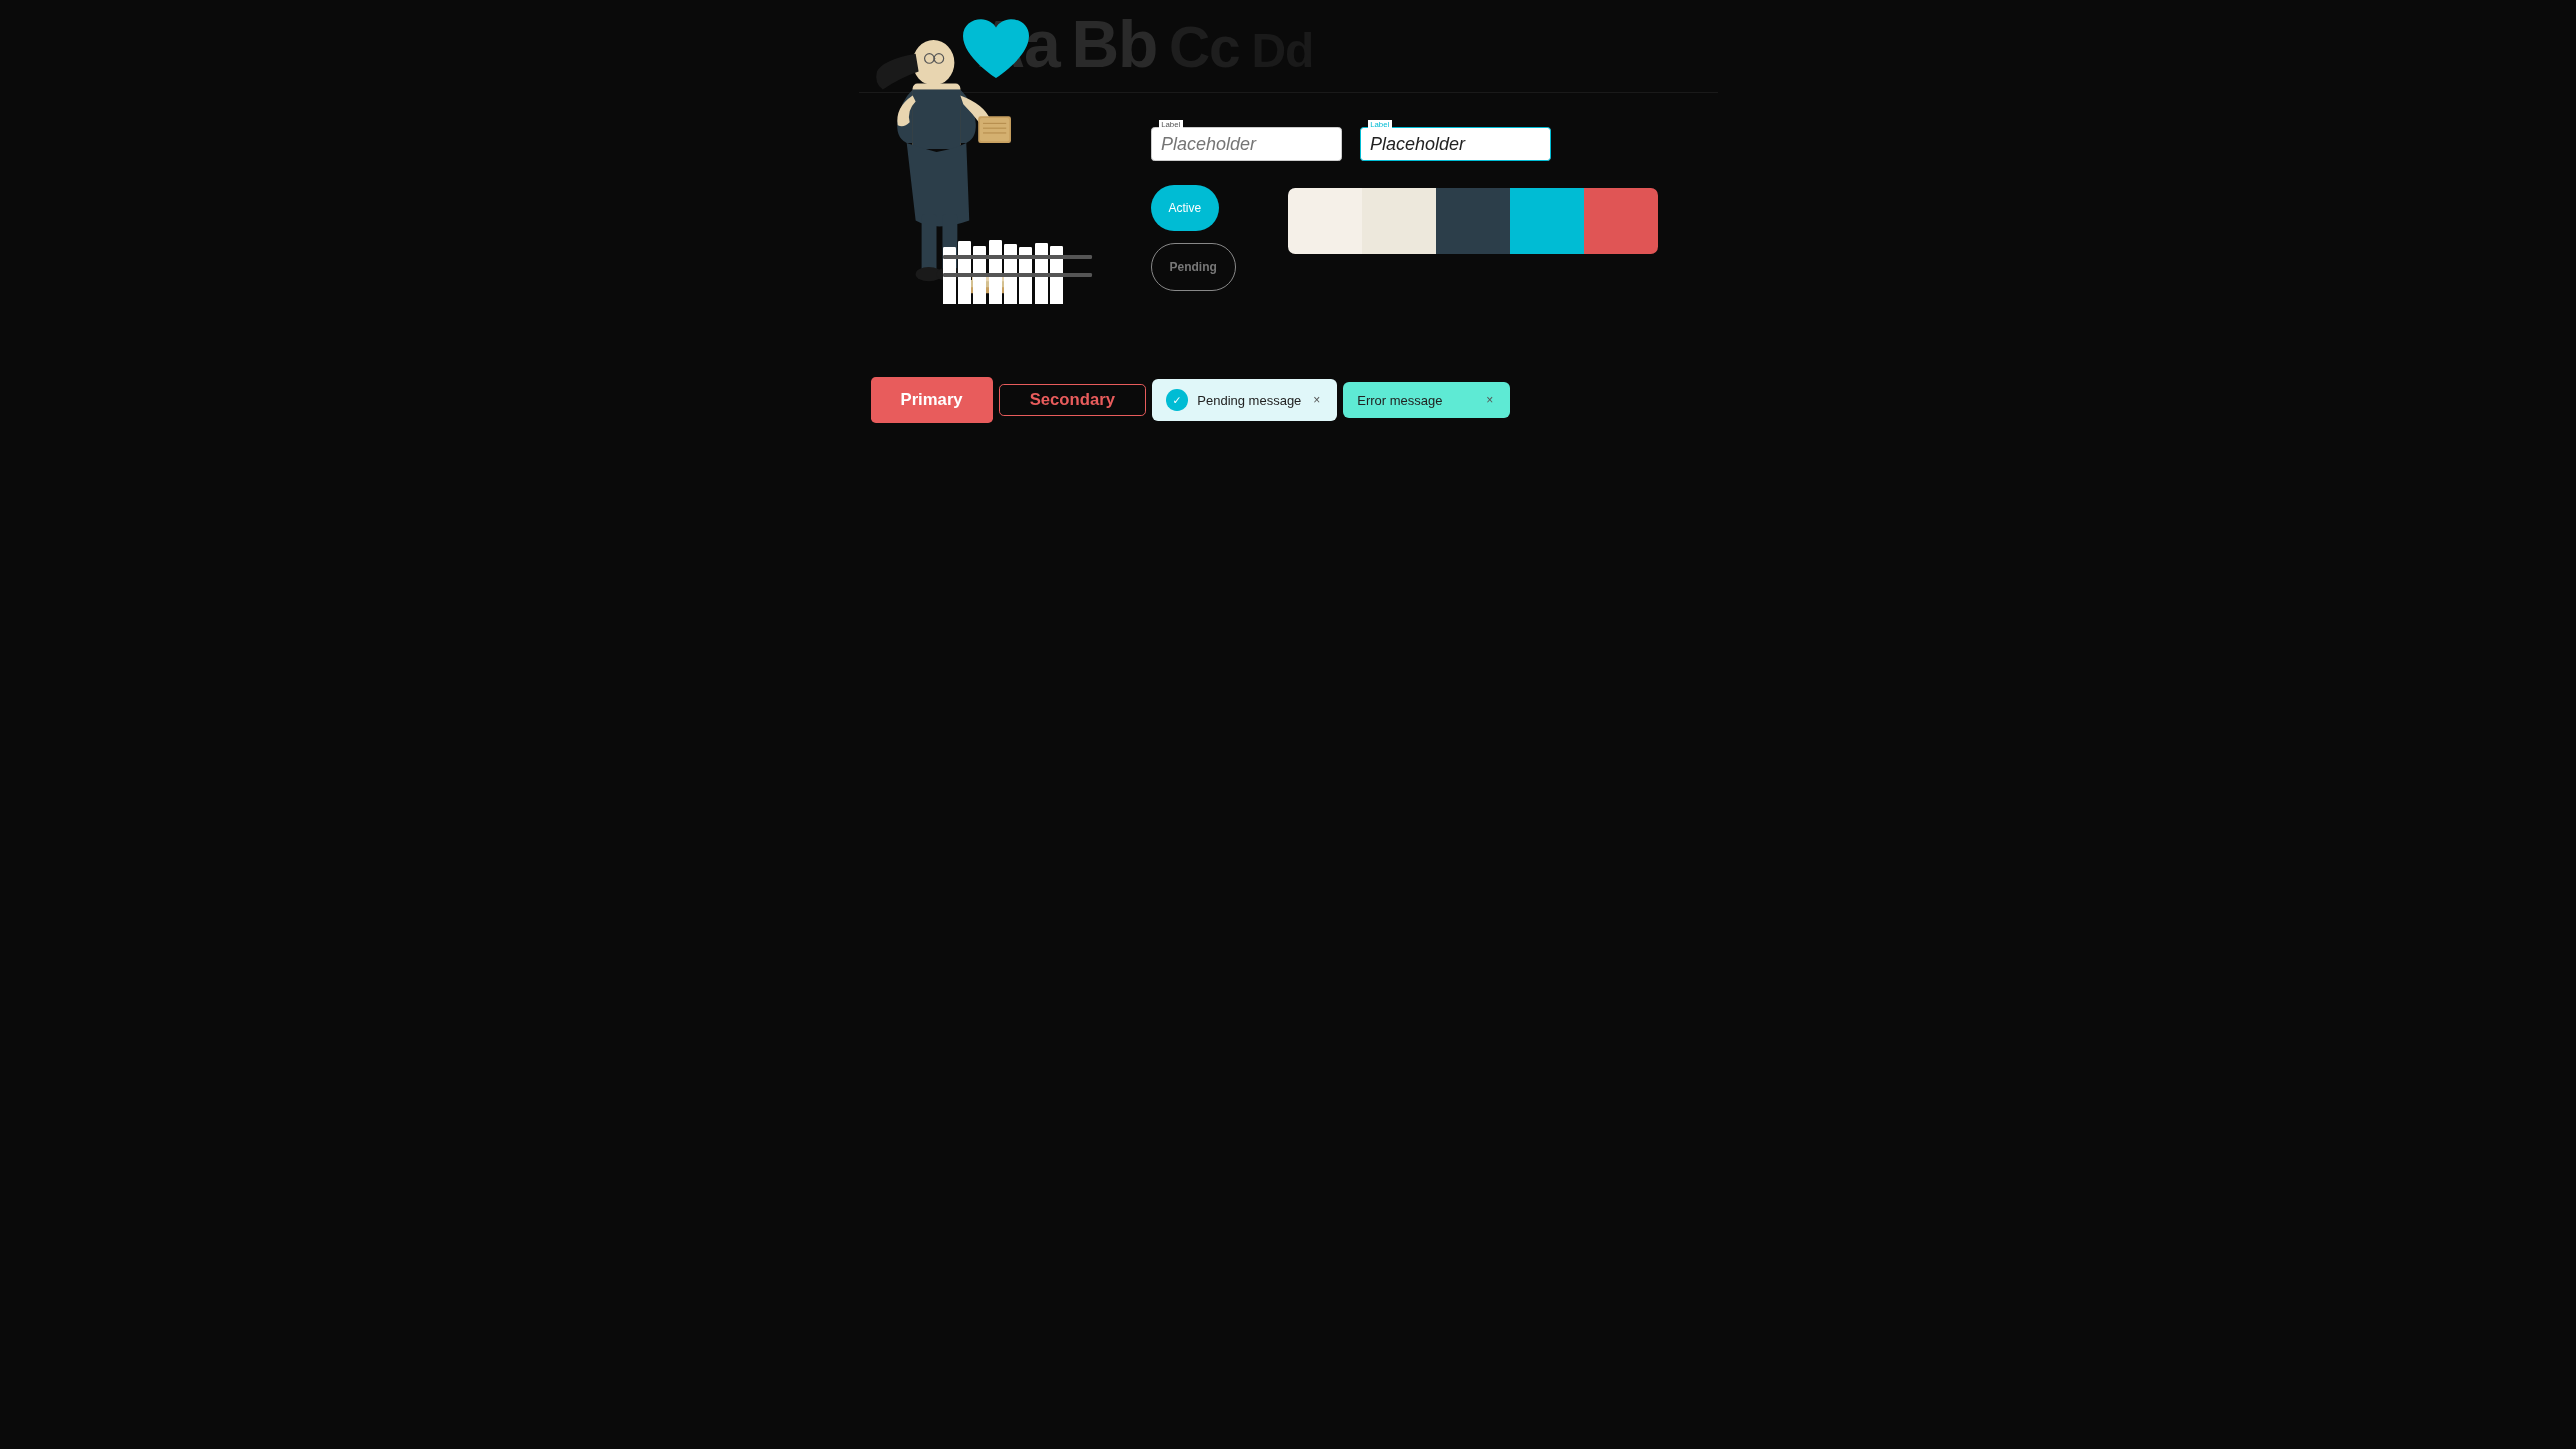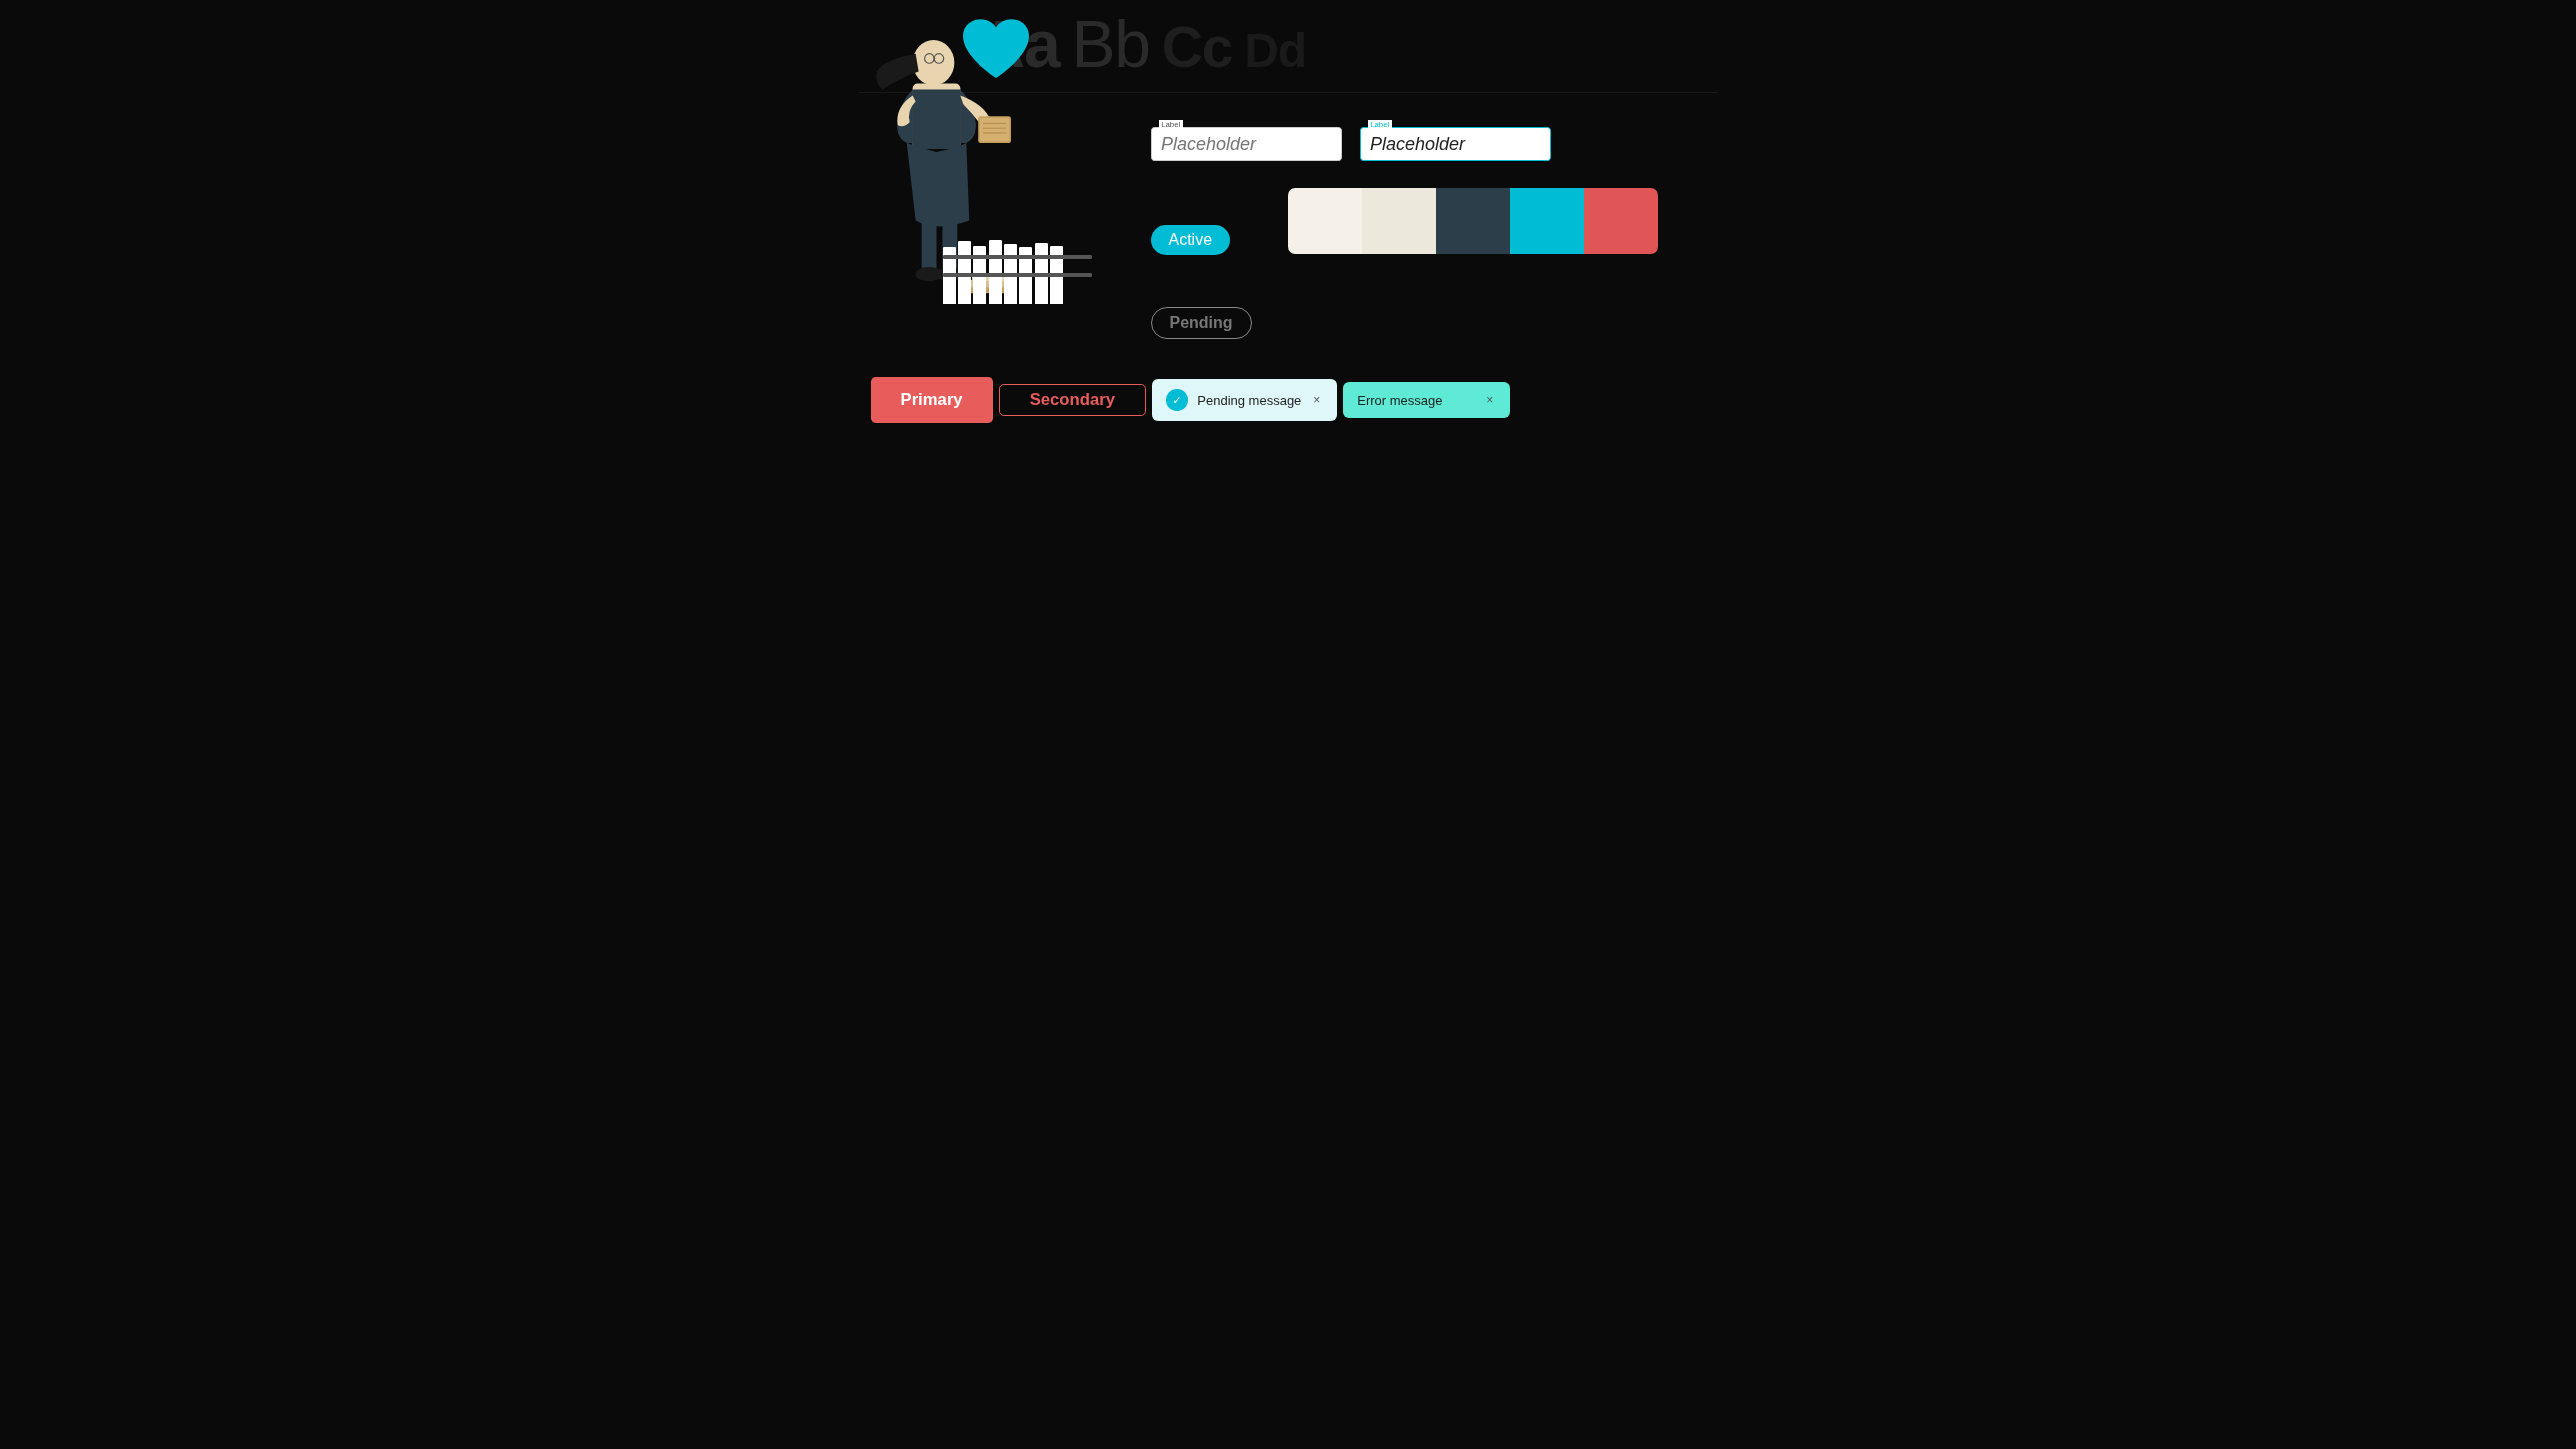--- a/index.html
+++ b/index.html
@@ -31,21 +31,21 @@
     }
 
     .type-aa {
       font-size: 66px;
       font-weight: 700;
       color: #2a2a2a;
       letter-spacing: -1.2px;
     }
     .type-bb {
       font-size: 66px;
-      font-weight: 400;
+      font-weight: 700;
       color: #2a2a2a;
       letter-spacing: -1.2px;
     }
     .type-cc {
       font-size: 57px;
       font-weight: 700;
       color: #1e1e1e;
       letter-spacing: -1.2px;
     }
     .type-dd {
@@ -149,28 +149,27 @@
     .badges-section {
       position: absolute;
       top: 185px;
       left: 292px;
       display: flex;
       flex-direction: column;
       gap: 12px;
     }
 
     .badge {
-      padding: 6px 18px;
+      padding: 16px 18px;
       border-radius: 30px;
-      font-size: 16px;
+      font-size: 12px;
       font-weight: 500;
       cursor: pointer;
       display: inline-block;
       width: fit-content;
-      margin-top: 40px;
     }
 
     .badge-active {
       background: #00bcd4;
       color: white;
       border: none;
     }
 
     .badge-pending {
       background: transparent;

